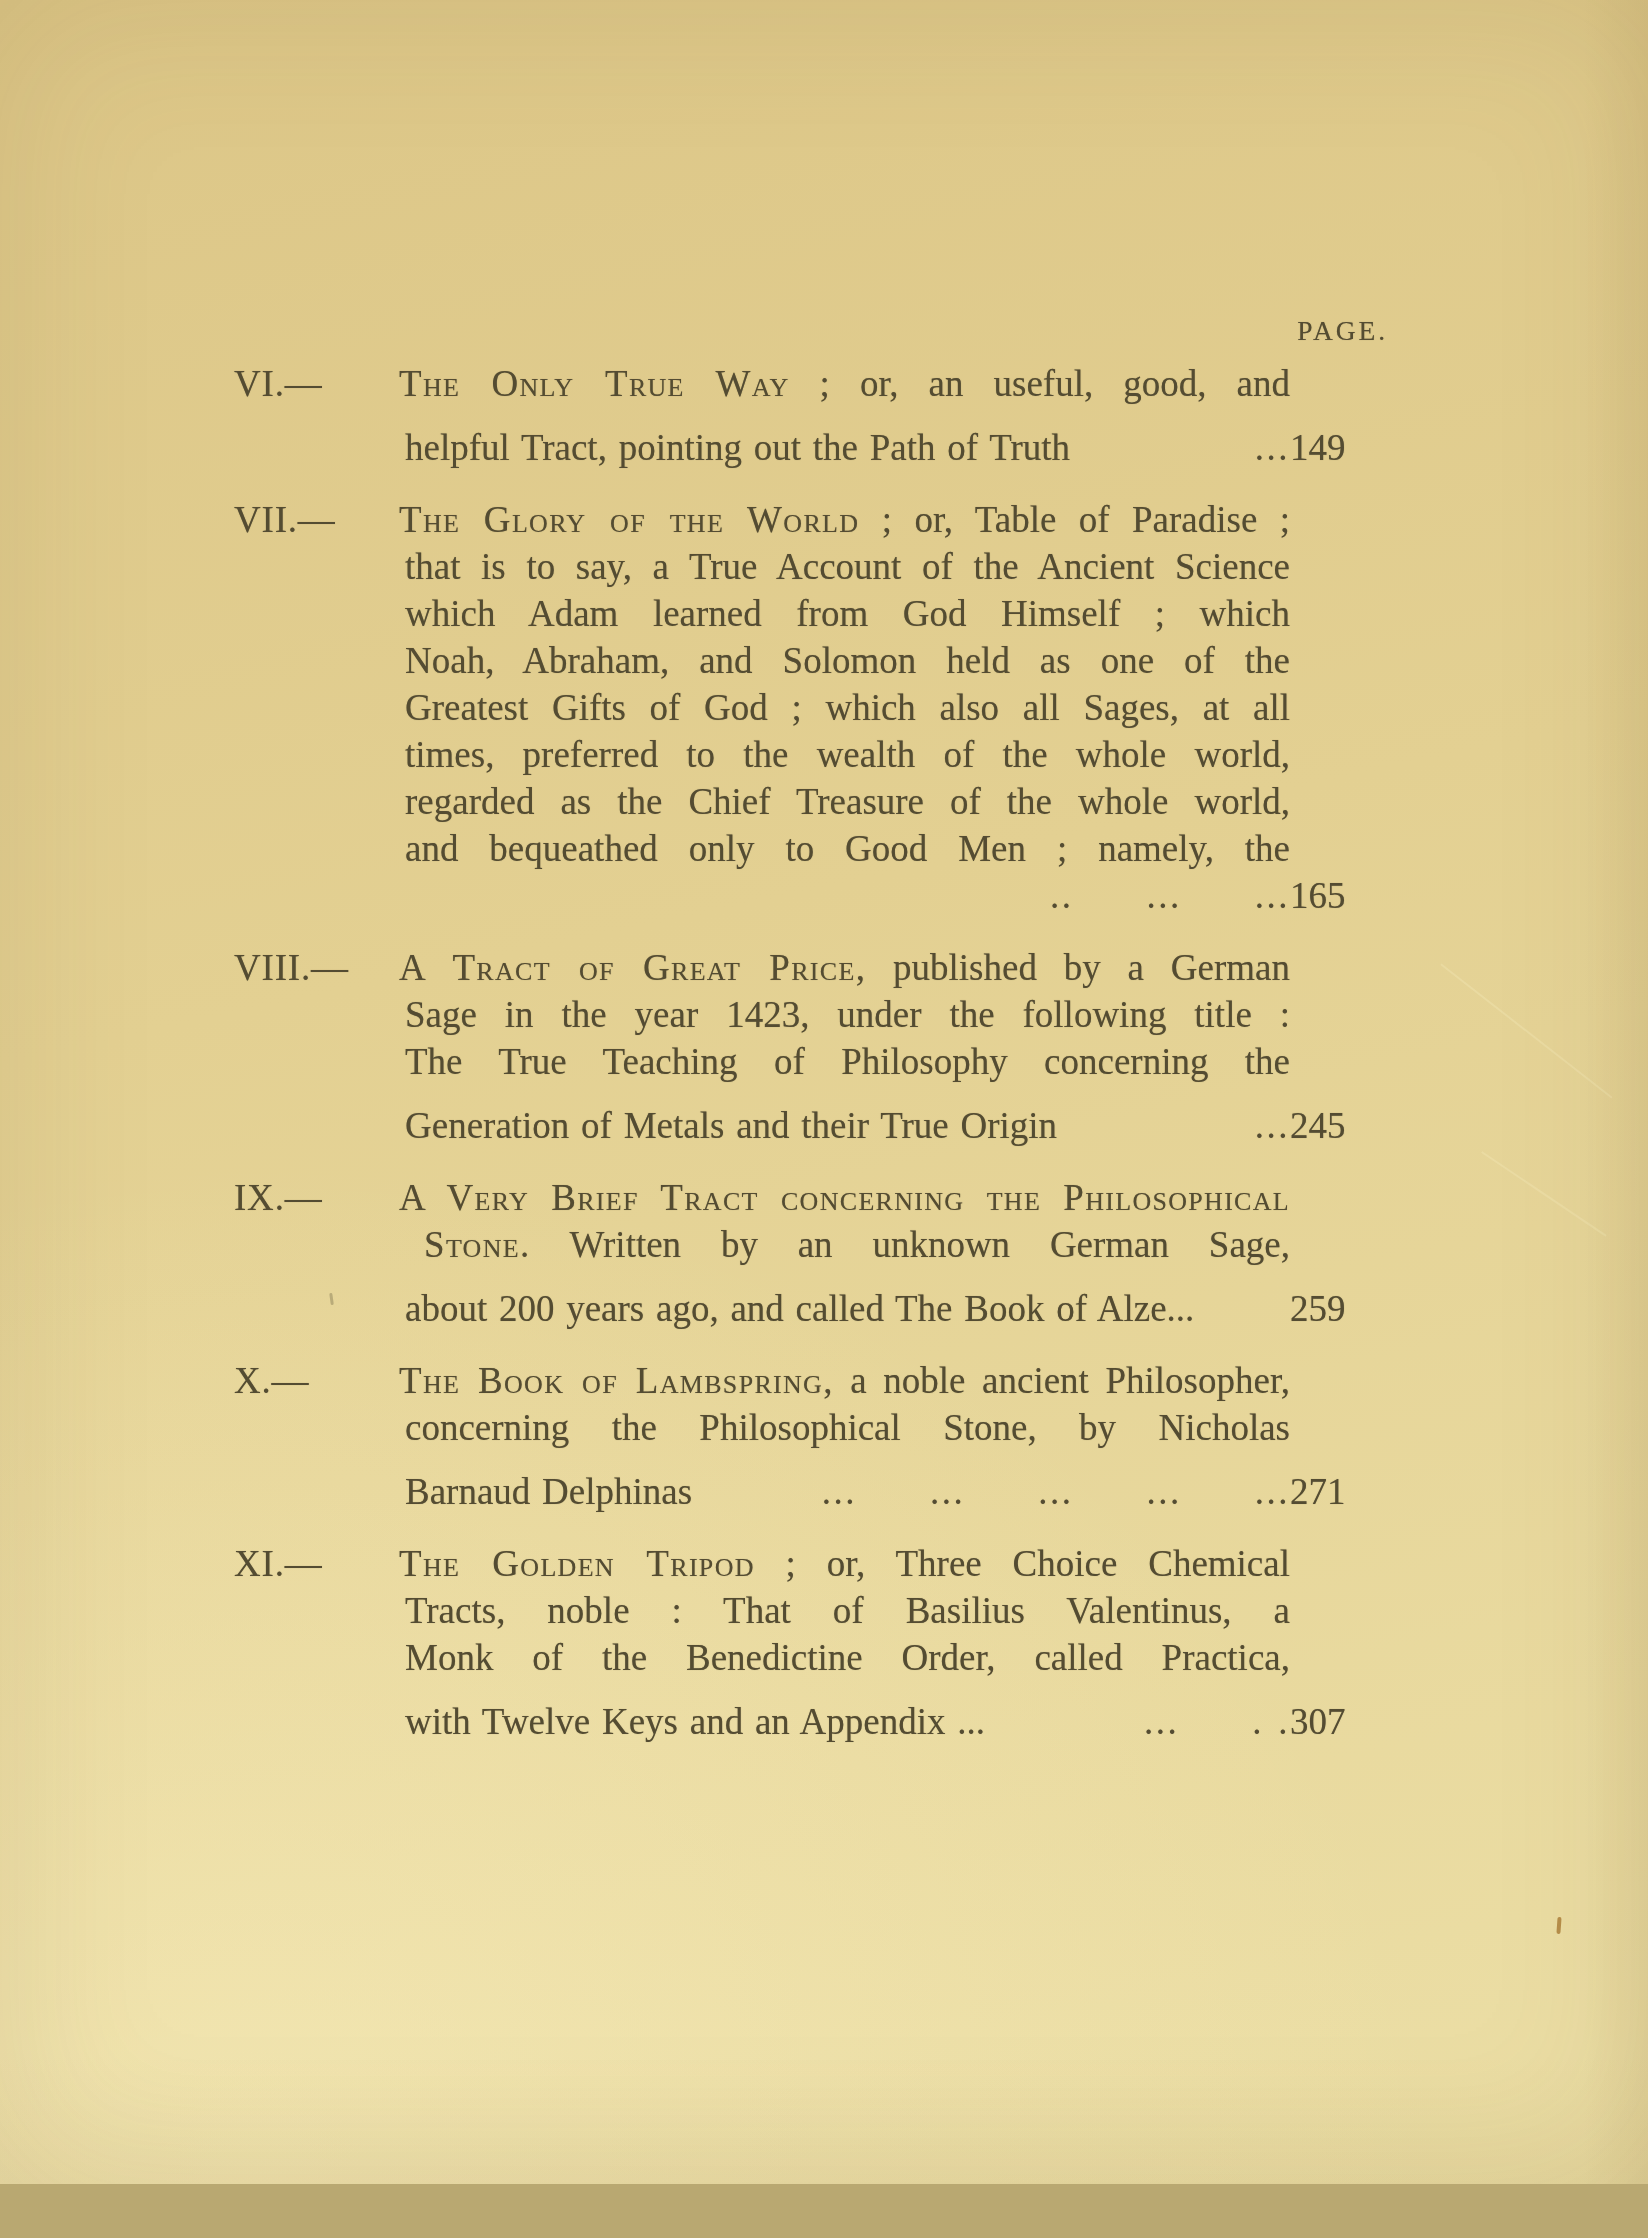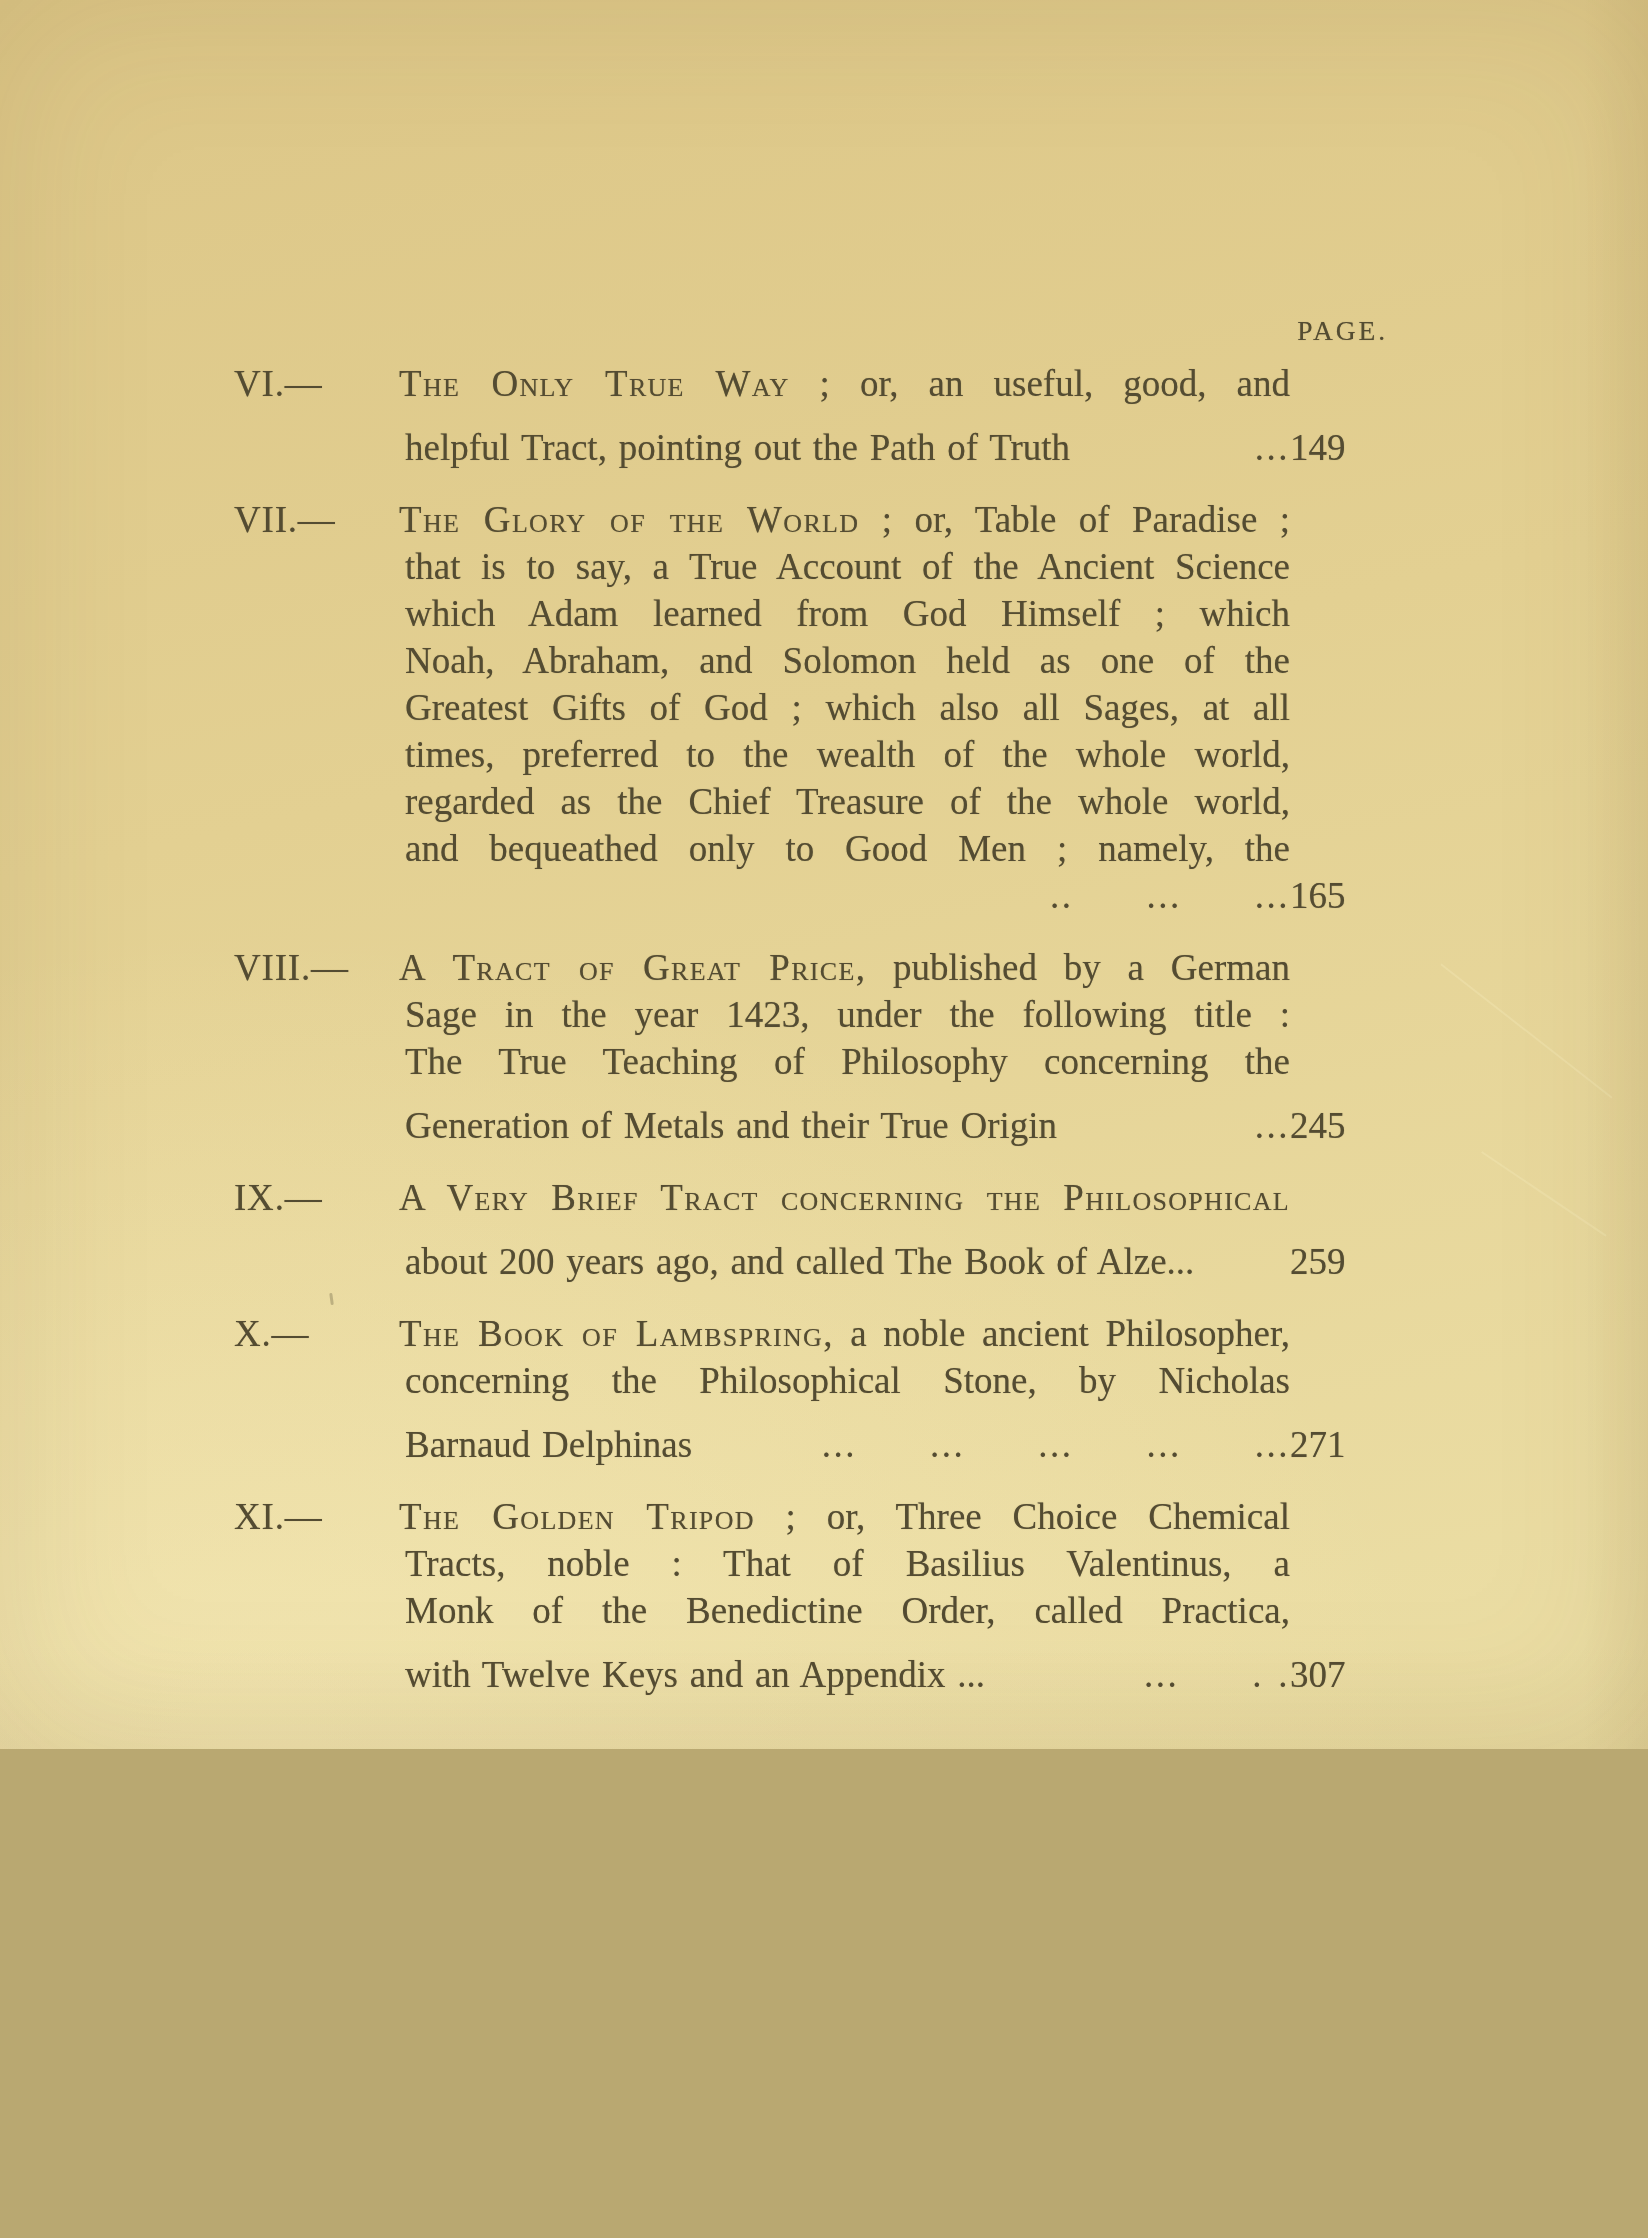--- a/index.html
+++ b/index.html
@@ -1,21 +1,21 @@
 <!DOCTYPE html>
 <html style="--paper: #e3d092; --paper_light: #ecdfa6; --paper_dark: #dcc687; --ink: #544c32; --fiber: #a87b35;font-size:13.4px"><head>
 <meta charset="utf-8">
 <style>
   html, body { margin: 0; padding: 0; }
   body { background: #b9a871; }
 
   .page {
     position: relative;
     width: 1649px;
-    height: 1749px;
+    height: 2184px;
     overflow: hidden;
     font-family: "Liberation Serif", "DejaVu Serif", serif;
     color: var(--ink, #544c32);
     background:
       linear-gradient(to left, rgba(140,110,50,0.09), rgba(140,110,50,0) 4%),
       linear-gradient(to top, rgba(140,110,50,0.05), rgba(140,110,50,0) 6%),
       radial-gradient(130% 85% at 16% 100%, rgba(252,242,196,0.45) 0%, rgba(252,242,196,0) 55%),
       linear-gradient(168deg, var(--paper_dark, #dcc687) 0%, var(--paper, #e3d092) 42%, var(--paper_light, #ecdfa6) 100%);
   }
   .page::after {
@@ -153,20 +153,21 @@
         <div class="line cont last">
           <span class="segs"><span class="pl">Generation of Metals and their True Origin</span></span>
           <span class="leaders">
             <span class="dotgroup">...</span>
           </span>
           <span class="pagenum">245</span>
         </div>
       </div>
       <div class="toc-entry">
         <div class="line first-line just"><span class="numeral">IX.—</span><span class="segs"><span class="sc">A Very Brief Tract concerning the Philosophical</span></span></div>
+        <div class="line cont just"><span class="segs"><span class="sc">Stone.</span><span class="pl"> Written by an unknown German Sage,</span></span></div>
         <div class="line cont last">
           <span class="segs"><span class="pl">about 200 years ago, and called The Book of Alze...</span></span>
           <span class="leaders"></span>
           <span class="pagenum">259</span>
         </div>
       </div>
       <div class="toc-entry">
         <div class="line first-line just"><span class="numeral">X.—</span><span class="segs"><span class="sc">The Book of Lambspring,</span><span class="pl"> a noble ancient Philosopher,</span></span></div>
         <div class="line cont just"><span class="segs"><span class="pl">concerning the Philosophical Stone, by Nicholas</span></span></div>
         <div class="line cont last">

